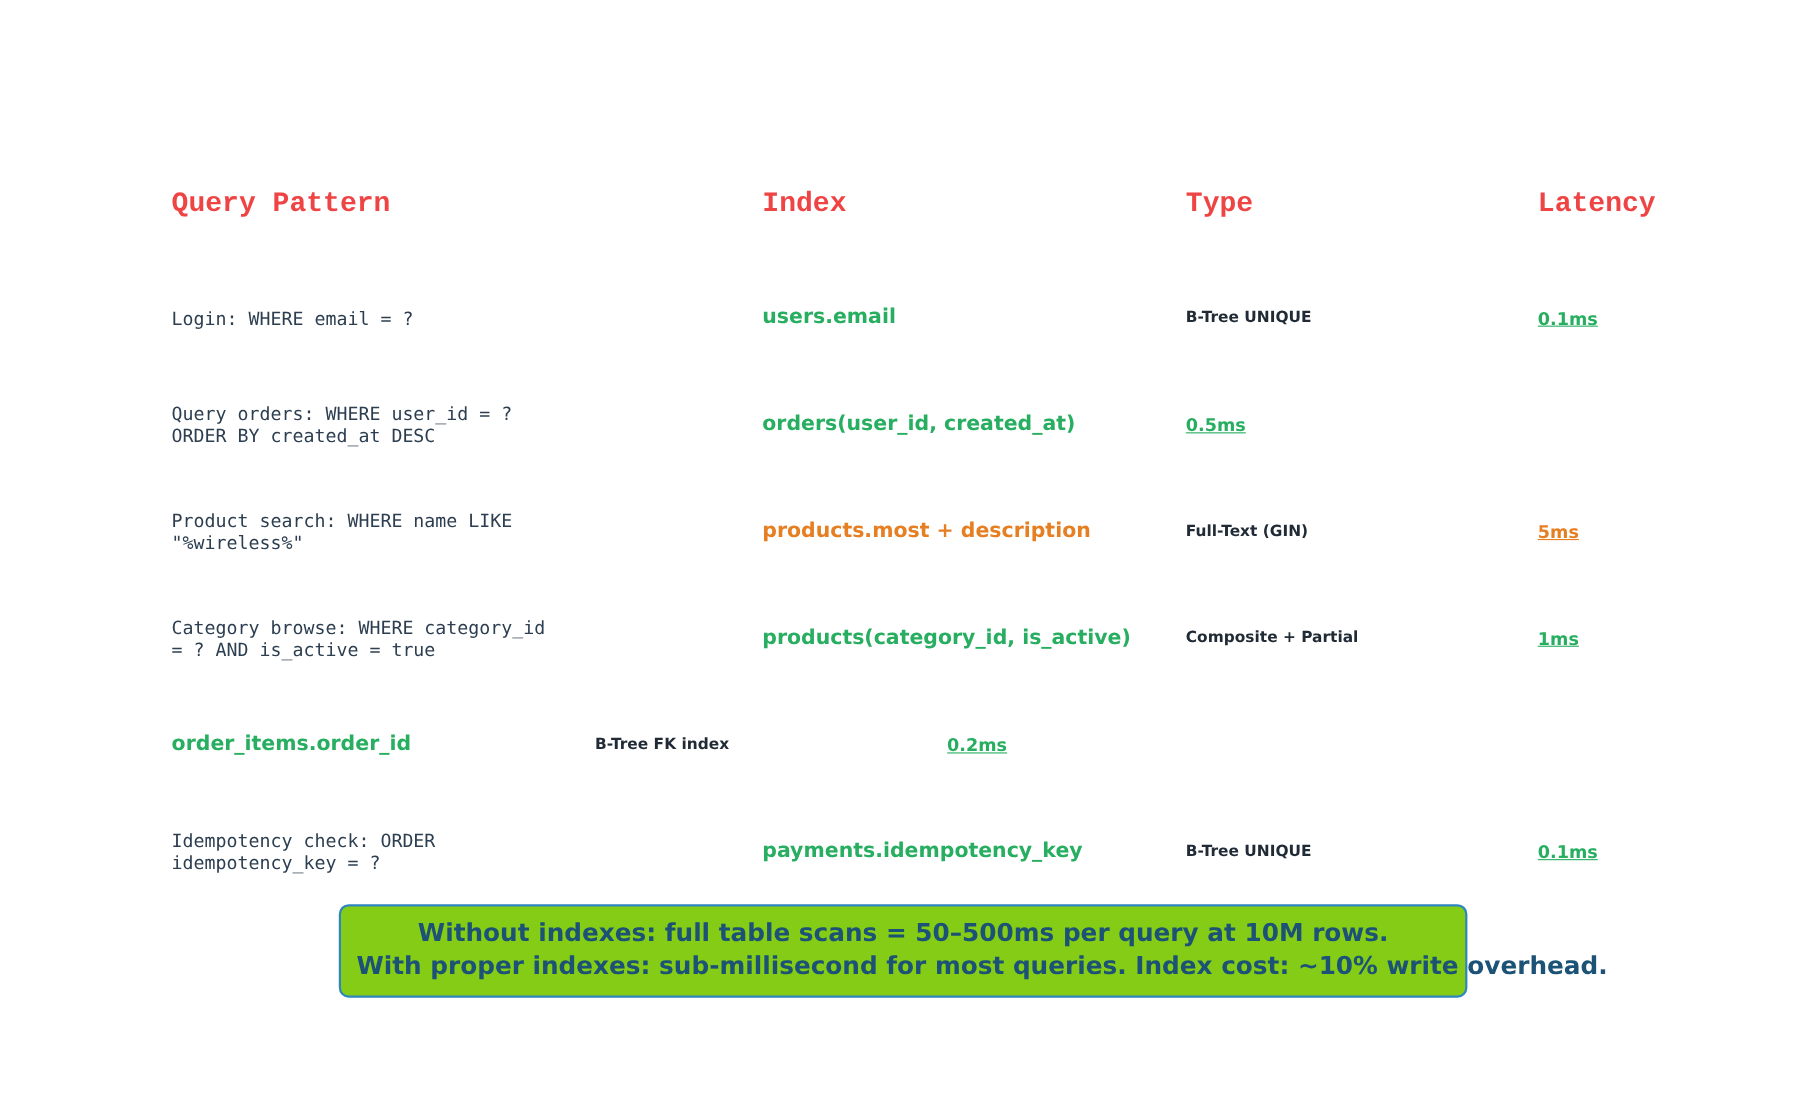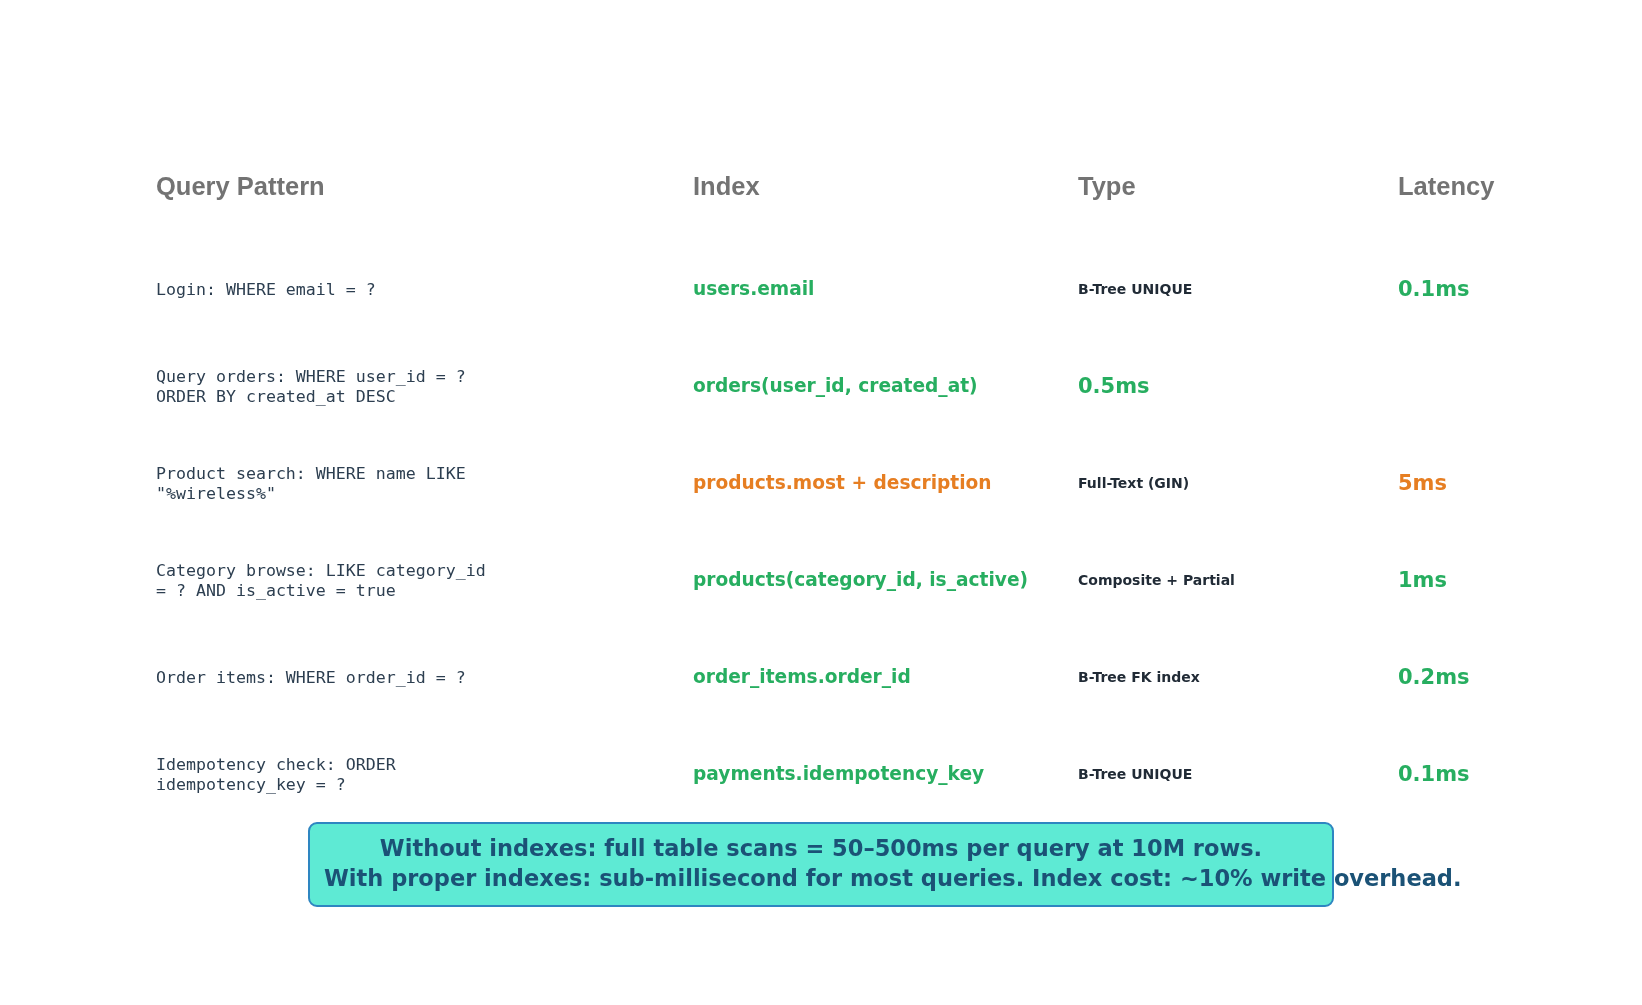--- a/index.html
+++ b/index.html
@@ -52,24 +52,24 @@
   .col-query   { width: 537px; flex: 0 0 537px; }
   .col-index   { width: 385px; flex: 0 0 385px; }
   .col-type    { width: 320px; flex: 0 0 320px; }
   .col-latency { width: 180px; flex: 0 0 180px; }
 
   
   .header-row {
     height: 52px;
   }
   .header-row .cell {
-    font-family: Liberation Sans, sans-serif;
+    font-family: Liberation Mono, monospace;
     font-size: 25.5px;
     font-weight: 700;
-    color: #737373;
+    color: #ef4444;
     line-height: 1.1;
   }
 
   
   .data-row {
     height: 97px;
   }
   .data-row:first-of-type {
     margin-top: 29px;
   }
@@ -93,38 +93,39 @@
   .type-text {
     font-family: "DejaVu Sans", sans-serif;
     font-size: 14px;
     font-weight: 700;
     color: #212b36;
     line-height: 1.2;
   }
 
   .latency-text {
     font-family: "DejaVu Sans", sans-serif;
-    font-size: 21px;
+    font-size: 16px;
     font-weight: 700;
     line-height: 1.2;
+    text-decoration: underline;
   }
 
   
   .col-query .query-text {
     display: block;
   }
 
   
   .callout {
     position: absolute;
     left: 308px;
     top: 822px;
     width: 1026px;
     box-sizing: border-box;
-    background: #5eead4;
+    background: #84cc16;
     border: 2.5px solid #2e86c1;
     border-radius: 9px;
     padding: 10px 14px 12px 14px;
     text-align: center;
   }
   .callout-line {
     font-family: "DejaVu Sans", sans-serif;
     font-size: 22.5px;
     font-weight: 700;
     color: #1b5276;
@@ -184,37 +185,34 @@
           </div>
           <div class="col-type">
             <div class="type-text">Full-Text (GIN)</div>
           </div>
           <div class="col-latency">
             <div class="latency-text" style="color: rgb(230, 126, 34);">5ms</div>
           </div>
         </div>
         <div class="row data-row">
           <div class="col-query">
-            <div class="query-text">Category browse: LIKE category_id
+            <div class="query-text">Category browse: WHERE category_id
 = ? AND is_active = true</div>
           </div>
           <div class="col-index">
             <div class="index-text" style="color: rgb(39, 174, 96);">products(category_id, is_active)</div>
           </div>
           <div class="col-type">
             <div class="type-text">Composite + Partial</div>
           </div>
           <div class="col-latency">
             <div class="latency-text" style="color: rgb(39, 174, 96);">1ms</div>
           </div>
         </div>
         <div class="row data-row">
-          <div class="col-query">
-            <div class="query-text">Order items: WHERE order_id = ?</div>
-          </div>
           <div class="col-index">
             <div class="index-text" style="color: rgb(39, 174, 96);">order_items.order_id</div>
           </div>
           <div class="col-type">
             <div class="type-text">B-Tree FK index</div>
           </div>
           <div class="col-latency">
             <div class="latency-text" style="color: rgb(39, 174, 96);">0.2ms</div>
           </div>
         </div>

